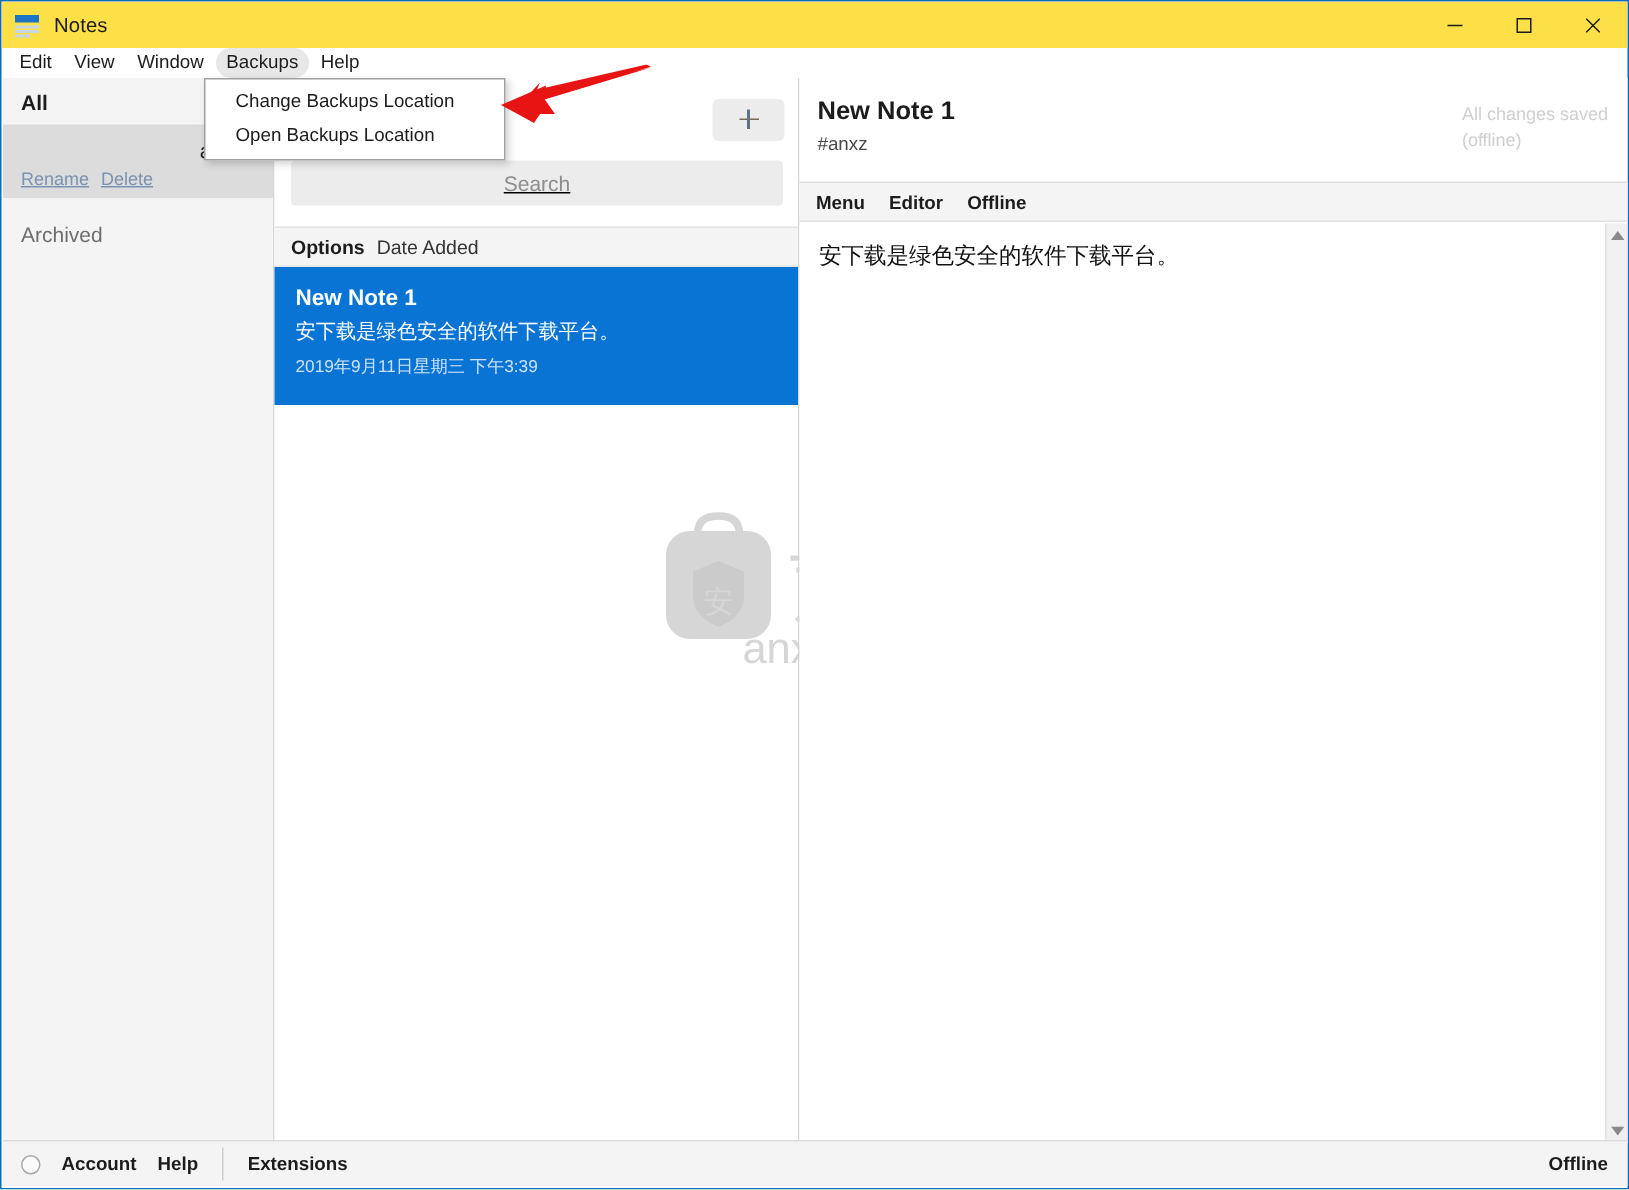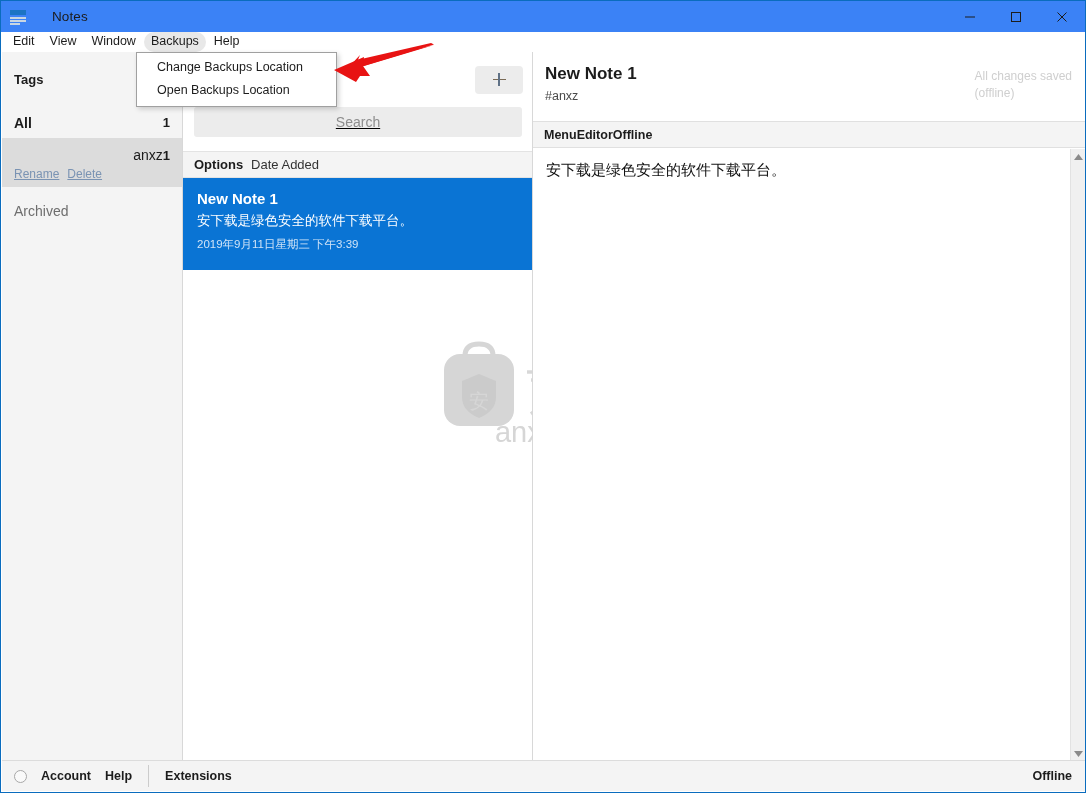--- a/index.html
+++ b/index.html
@@ -24,24 +24,23 @@
     background: #ffffff;
     overflow: hidden;
   }
 
   
   .titlebar {
     position: absolute;
     left: 0; top: 0;
     width: 1084px;
     height: 31px;
-    background: #3b82f6;
-    display: flex;
-    align-items: center;
-    gap: 16px;
+    background: #fde047;
+    display: flex;
+    align-items: center;
   }
   .app-icon {
     width: 16px; height: 14px;
     margin-left: 9px;
     margin-right: 10px;
     position: relative;
     flex: none;
   }
   .app-icon .bar-top {
     position: absolute; left: 0; top: 0;
@@ -333,21 +332,21 @@
     line-height: 17px;
   }
   .editor-menubar {
     height: 26px;
     background: #f4f4f4;
     border-bottom: 1px solid #e0e0e0;
     box-sizing: border-box;
     display: flex;
     align-items: center;
     padding-left: 11px;
-    gap: 0;
+    gap: 16px;
     font-size: 12.5px;
     font-weight: bold;
     color: #1c1c1c;
   }
   .editor-body {
     position: absolute;
     left: 0; top: 97px; right: 0; bottom: 0;
     padding: 12px 0 0 13px;
     font-size: 15px;
     color: #111111;
@@ -451,21 +450,20 @@
     <div class="menu-item first">Edit</div>
     <div class="menu-item">View</div>
     <div class="menu-item">Window</div>
     <div class="menu-item active">Backups</div>
     <div class="menu-item">Help</div>
   </div>
 
   <div class="main">
 
     <div class="sidebar">
-      <div class="tags-header">Tags</div>
 
       <div class="tag-row all">
         <span>All</span>
         <span class="count">1</span>
       </div>
 
       <div class="tag-block">
         <div class="tag-row">
           <span>anxz</span>
           <span class="count">1</span>

